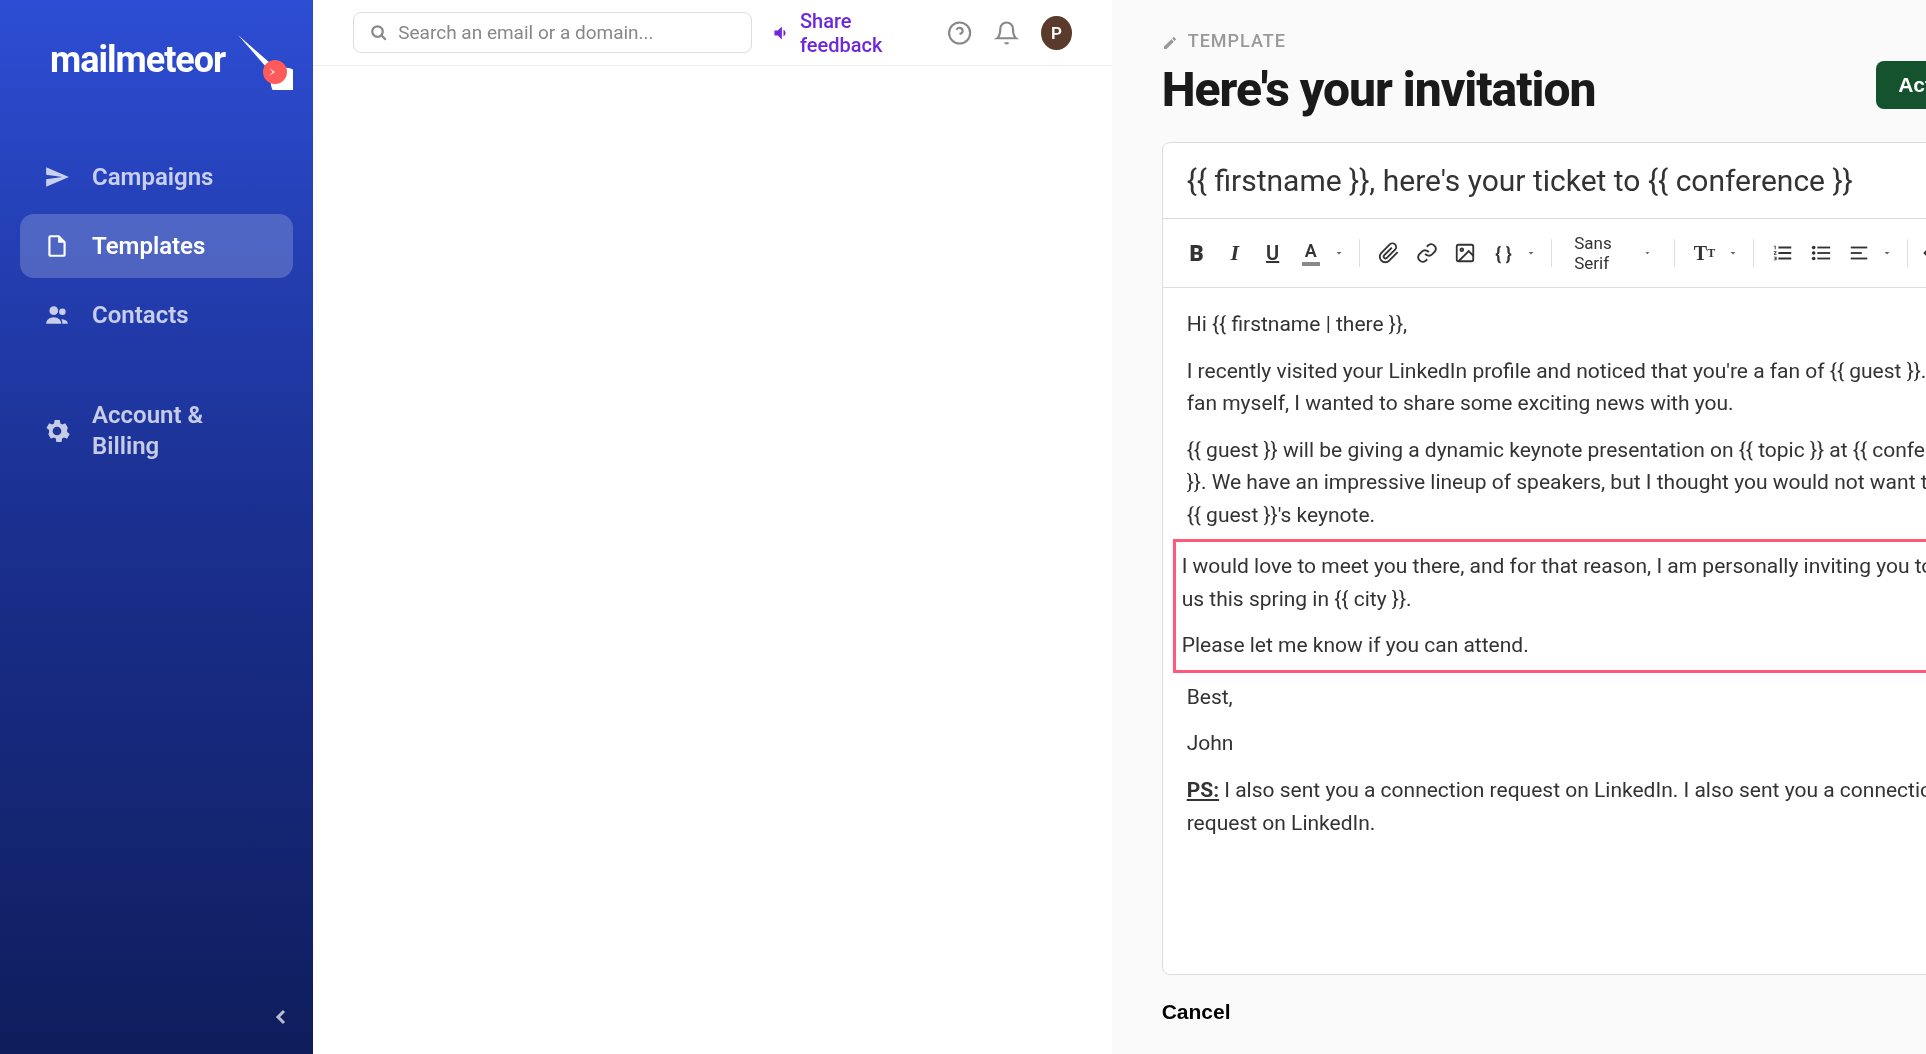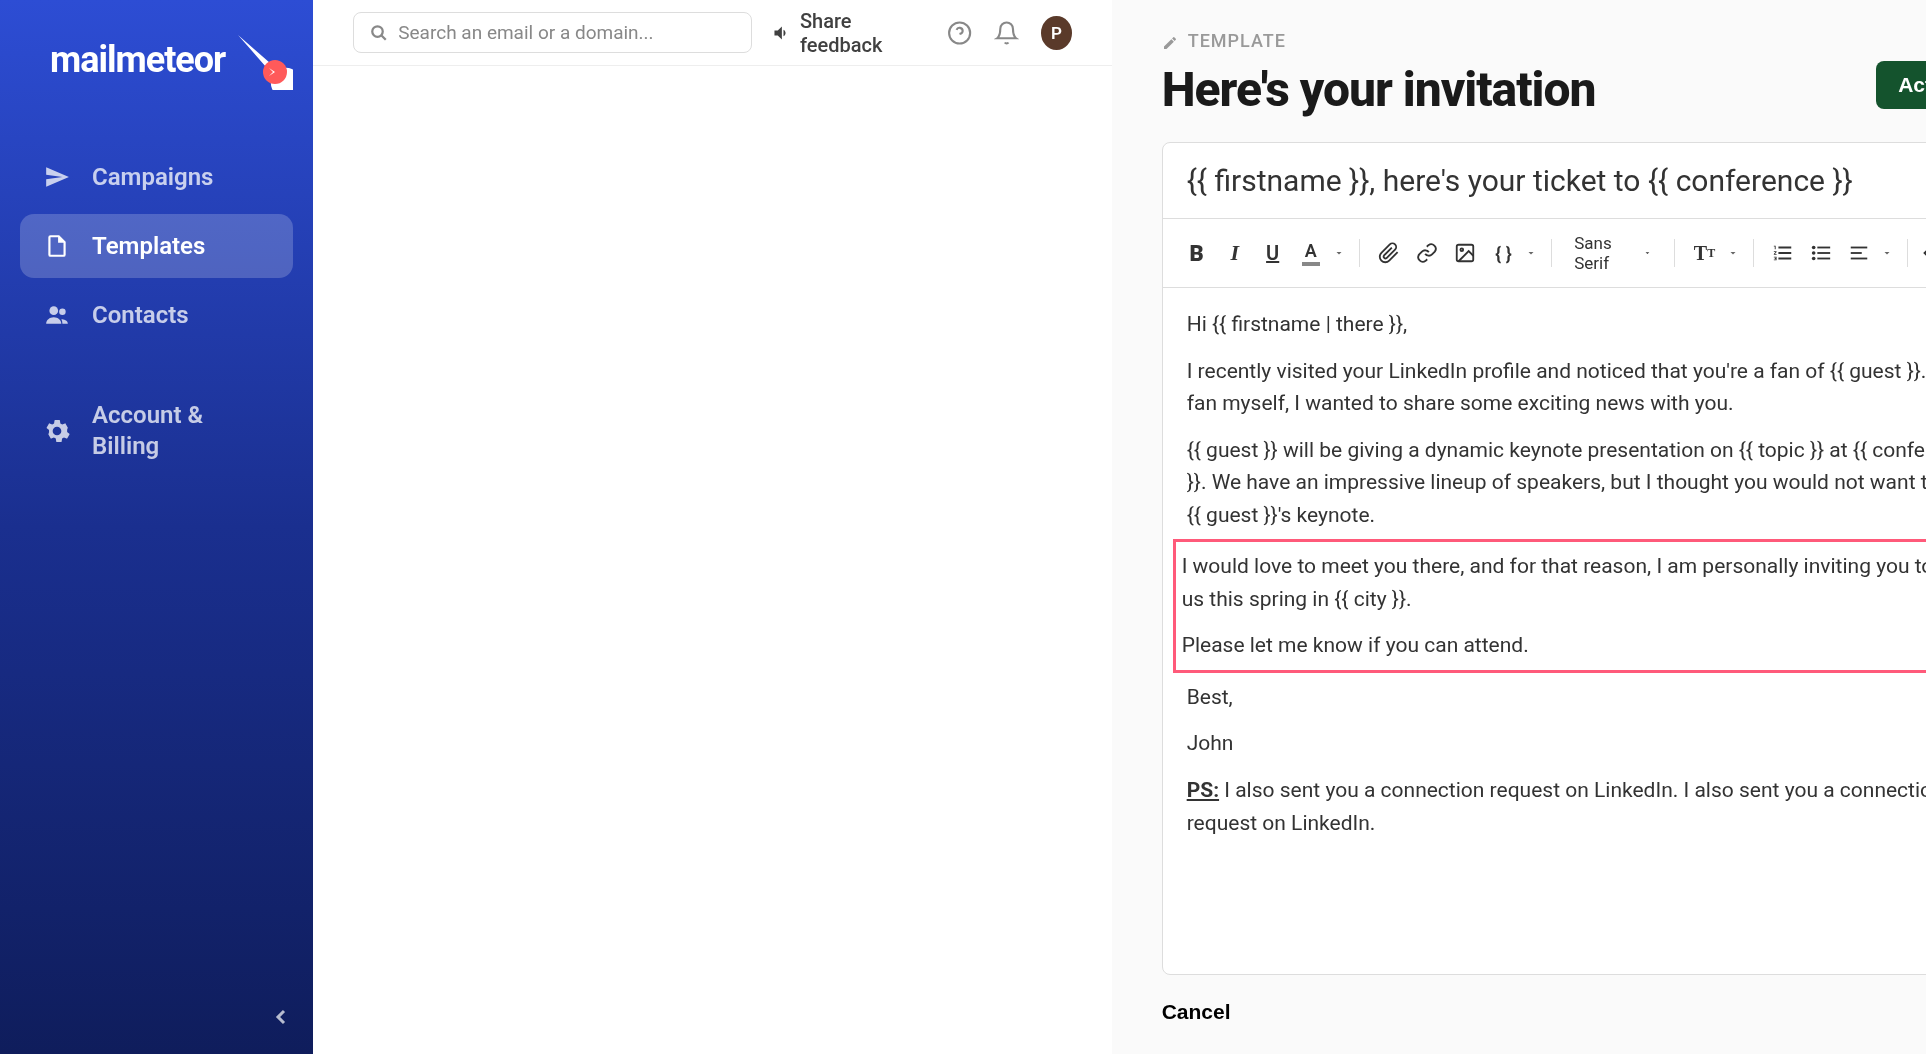--- a/index.html
+++ b/index.html
@@ -17,21 +17,21 @@
     .nav-icon { width: 26px; height: 26px; flex-shrink: 0; }
     .collapse-btn { position: absolute; bottom: 25px; right: 20px; width: 24px; height: 24px; cursor: pointer; }
     
     
     .main { flex: 1; display: flex; flex-direction: row; background: #fff; }
     
     
     .header { display: flex; align-items: center; padding: 12px 40px; gap: 20px; border-bottom: 1px solid #eee; height: 66px; }
     .search-box { display: flex; align-items: center; gap: 10px; border: 1px solid #ddd; border-radius: 8px; padding: 8px 16px; width: 430px; color: #888; font-size: 19px; }
     .header-right { margin-left: auto; display: flex; align-items: center; gap: 22px; }
-    .feedback-link { color: #404040; font-size: 20px; font-weight: 500; display: flex; align-items: center; gap: 8px; cursor: pointer; }
+    .feedback-link { color: #6d28d9; font-size: 20px; font-weight: 500; display: flex; align-items: center; gap: 8px; cursor: pointer; }
     .header-icon { width: 28px; height: 28px; color: #888; cursor: pointer; }
     .avatar { width: 34px; height: 34px; border-radius: 50%; background: #5a3a2a; color: #fff; display: flex; align-items: center; justify-content: center; font-size: 17px; font-weight: 600; }
     
     
     .content { flex: 1; padding: 30px 50px; background: #fafafa; display: flex; flex-direction: column; }
     .breadcrumb { display: flex; align-items: flex-end; gap: 10px; color: #999; font-size: 18px; font-weight: 500; letter-spacing: 1px; margin-bottom: 10px; }
     .title-row { display: flex; align-items: flex-start; justify-content: space-between; margin-bottom: 24px; }
     .page-title { font-size: 48px; font-weight: 800; color: #1a1a1a; letter-spacing: -1px; }
     .actions-btn { background: #14532d; color: white; border: none; padding: 12px 22px; border-radius: 8px; font-size: 21px; font-weight: 700; cursor: pointer; display: flex; align-items: center; gap: 8px; }
     

